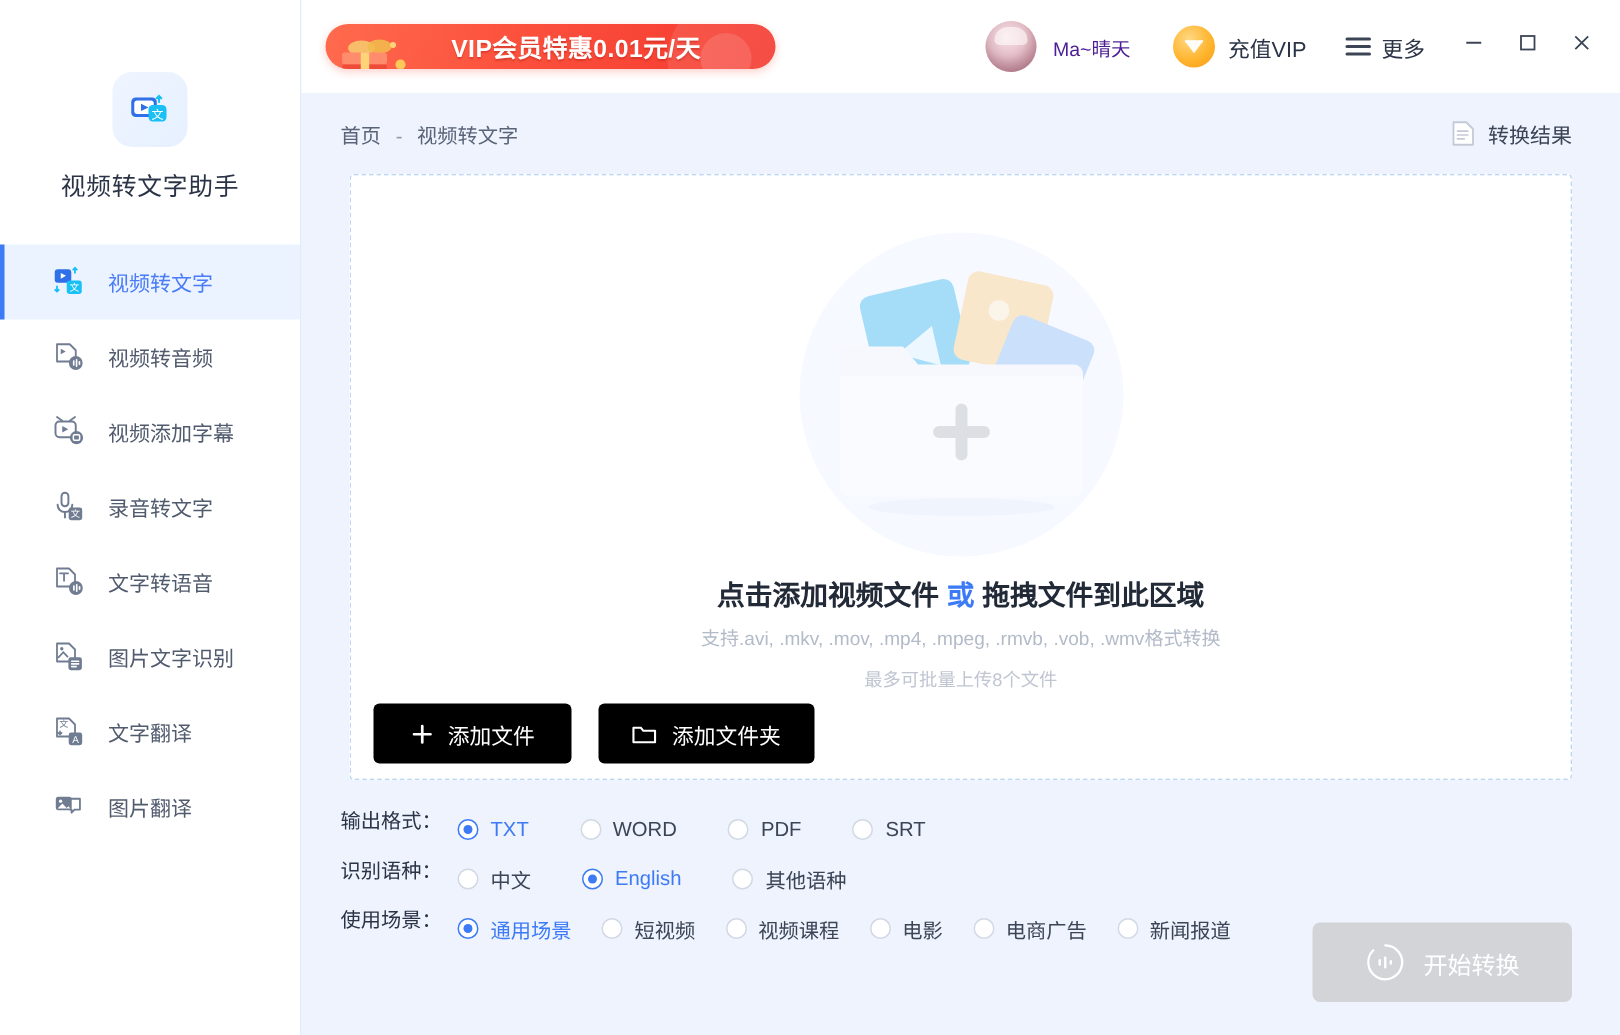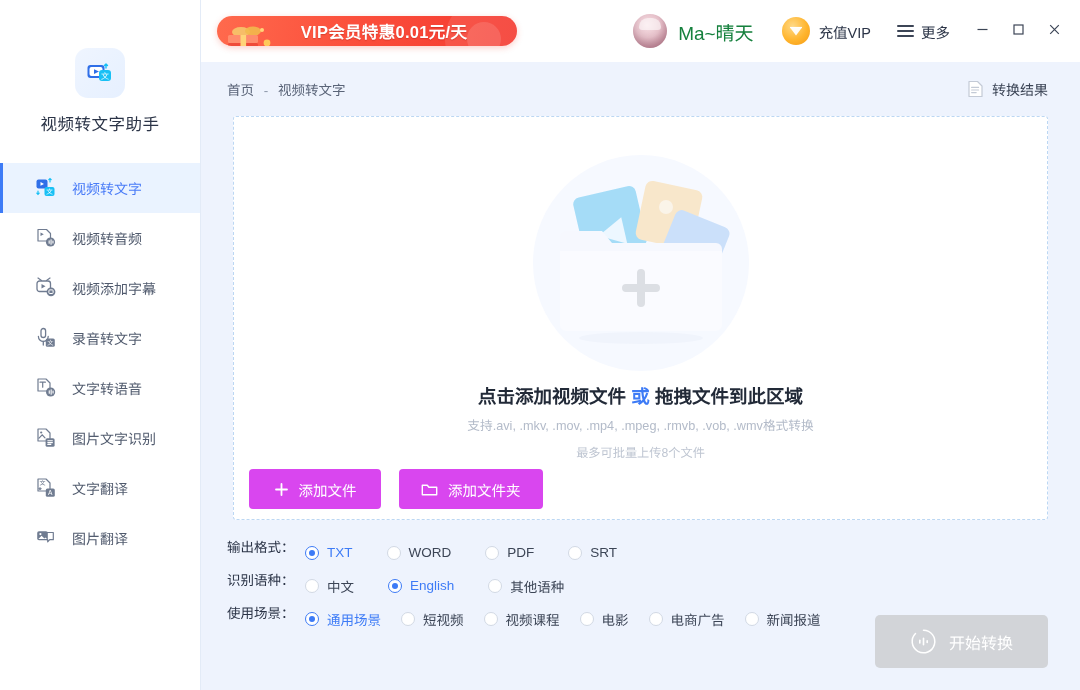--- a/index.html
+++ b/index.html
@@ -117,21 +117,21 @@
       radial-gradient(circle at 42% 32%, #f6dfe4 0%, #e8c3cc 42%, #c68f9e 75%, #8d5f72 100%);
     box-shadow: inset 0 -6px 10px rgba(120,70,90,.25);
     margin-right: 11px; flex: 0 0 34px;
     position: relative; overflow: hidden;
   }
   .avatar::after {
     content:""; position:absolute; left:6px; top:4px;
     width:22px; height:12px; border-radius: 11px 11px 4px 4px;
     background: rgba(255,255,255,.55);
   }
-  .user-name { font-size: 19px; color: #15803d; }
+  .user-name { font-size: 13px; color: #4c1d95; }
   .vip-charge {
     display: flex; align-items: center; cursor: pointer; margin-right: 26px;
   }
   .vip-coin {
     width: 28px; height: 28px; border-radius: 50%;
     background: radial-gradient(circle at 38% 32%, #ffd884 0%, #ffb52e 55%, #f59a12 100%);
     display: flex; align-items: center; justify-content: center;
     margin-right: 9px; flex: 0 0 28px;
   }
   .vip-charge-label { font-size: 14.5px; color: #2b3447; }
@@ -191,21 +191,21 @@
   .dz-sub2 {
     position: absolute; left: 0; right: 0; top: 326px;
     text-align: center; font-size: 12.2px; color: #bfc6d2;
   }
   .dz-buttons {
     position: absolute; left: 15px; top: 352px;
     display: flex; gap: 18px;
   }
   .btn-blue {
     height: 40px; padding: 0 22px;
-    background: #d946ef; color: #fff;
+    background: #000000; color: #fff;
     border: none; border-radius: 4px;
     display: flex; align-items: center; justify-content: center;
     font-size: 14.5px; cursor: pointer;
     font-family: inherit;
     min-width: 132px;
     text-align: center;
   }
   .btn-blue .bico { margin-right: 10px; display: flex; }
 
   

